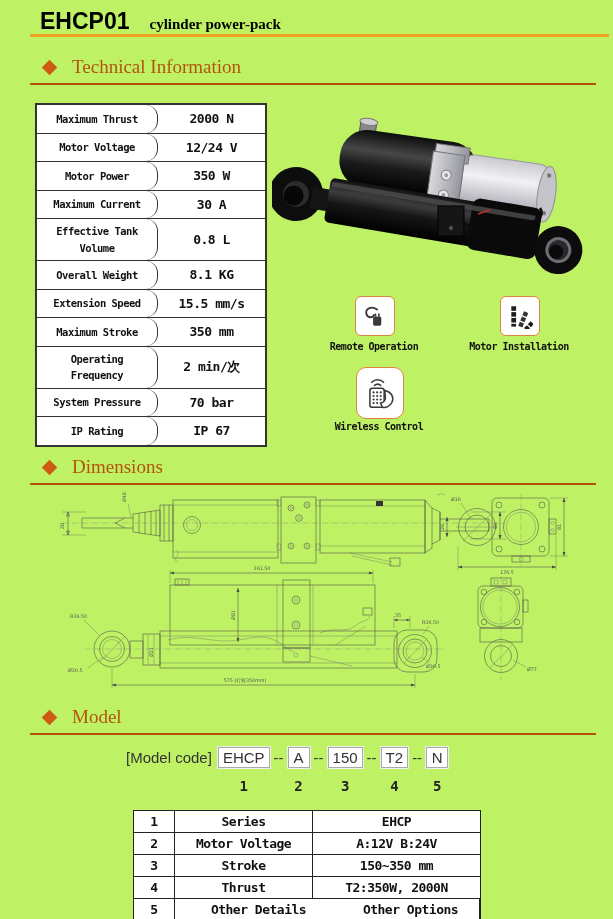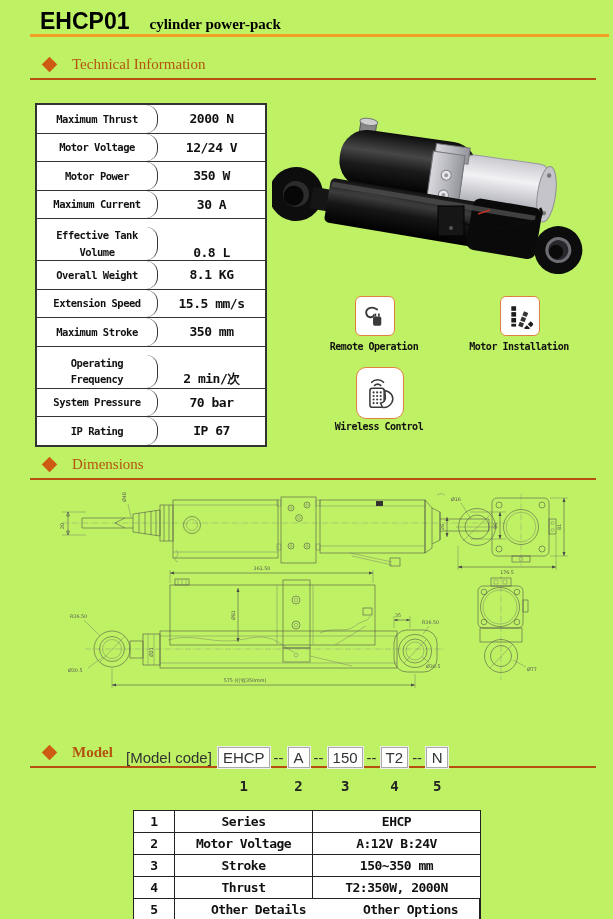--- a/index.html
+++ b/index.html
@@ -9,31 +9,31 @@
   
   .hdr{position:absolute;left:40px;top:8px;display:flex;align-items:baseline;}
   .hdr-code{font-size:23px;font-weight:bold;letter-spacing:0px;color:#000;}
   .hdr-sub{font-family:"Liberation Serif",serif;font-weight:bold;font-size:15px;margin-left:20px;color:#000;}
   .toprule{position:absolute;left:30px;top:34px;width:579px;height:3px;background:#F0A124;}
 
   
   .section{position:absolute;left:30px;width:566px;border-bottom:2px solid #B5500F;
            display:flex;align-items:center;padding:0 0 5px 0;}
   .diamond{width:11px;height:11px;background:#CE5B13;transform:rotate(45deg);margin:0 17px 0 14px;flex:0 0 auto;}
-  .sec-title{font-family:"Liberation Serif",serif;font-size:15px;color:#B5530E;}
+  .sec-title{font-family:"Liberation Serif",serif;font-size:19px;color:#B5530E;}
 
   
   .spec{position:absolute;left:35px;top:103px;width:228px;border:2px solid #333;background:#fff;}
   .spec-row{display:flex;border-top:1px solid #333;}
   .spec-row:first-child{border-top:none;}
   .spec-cell{display:flex;align-items:center;justify-content:center;text-align:center;
              font-family:"DejaVu Sans Mono","DejaVu Sans",monospace;font-weight:bold;border-radius:12px;}
   .spec-label{width:121px;border-right:1px solid #333;font-size:10.5px;line-height:1.55;letter-spacing:-0.5px;padding:0 6px;box-sizing:border-box;}
   .spec-value{flex:1;font-size:13px;letter-spacing:-0.5px;}
-  .r28{height:27.5px;} .r41{height:41px;align-items:flex-end;}
+  .r28{height:27.5px;} .r41{height:41px;}
 
   
   .product{position:absolute;left:272px;top:110px;}
   .feat-box{position:absolute;border:1.6px solid #E0823F;border-radius:6px;background:#fff;
             display:flex;align-items:center;justify-content:center;}
   .feat-label{position:absolute;text-align:center;font-family:"DejaVu Sans Mono","DejaVu Sans",monospace;
               font-weight:bold;font-size:10px;color:#111;letter-spacing:-0.5px;}
 
   
   .dims{position:absolute;left:0;top:488px;}
@@ -448,21 +448,21 @@
       <rect class="dline" x="523" y="112" width="5" height="12"></rect>
       <rect class="dline" x="480" y="140" width="42" height="14"></rect>
       <circle class="dline" cx="501" cy="168" r="16.5"></circle>
         <circle class="dline" cx="501" cy="168" r="10.5"></circle>
       <line class="dthin" x1="490" y1="180" x2="513" y2="156"></line>
       <text class="dtext" x="527" y="183">Ø77</text>
       <line class="dthin" x1="526" y1="179" x2="513" y2="172"></line>
     </g>
   </svg>
 
-  <div class="section" style="top:744px;font-weight:bold;">
+  <div class="section" style="top:706px;">
     <span class="diamond"></span>
     <span class="sec-title">Model</span>
   </div>
 
   <div class="mcode">
     <span class="prefix">[Model code]</span>
     <span class="mseg">
       <span class="mbox">EHCP</span>
       <span class="mnum">1</span>
     </span>

